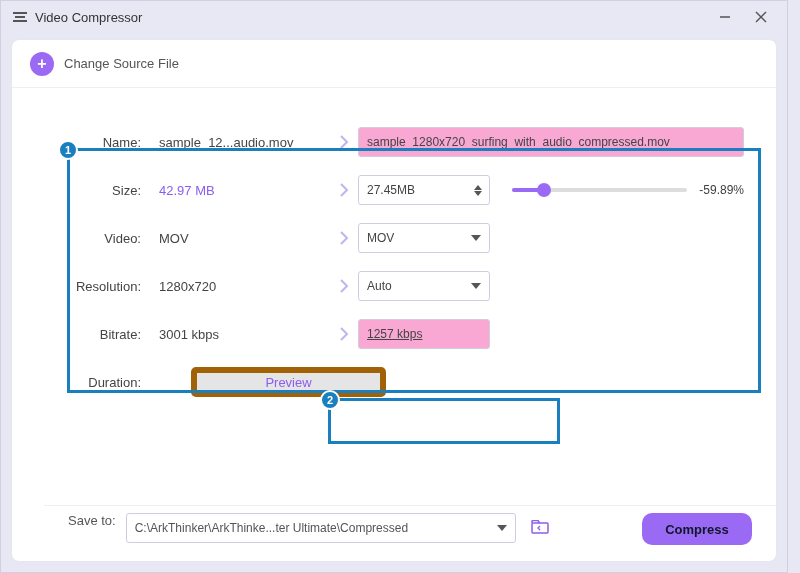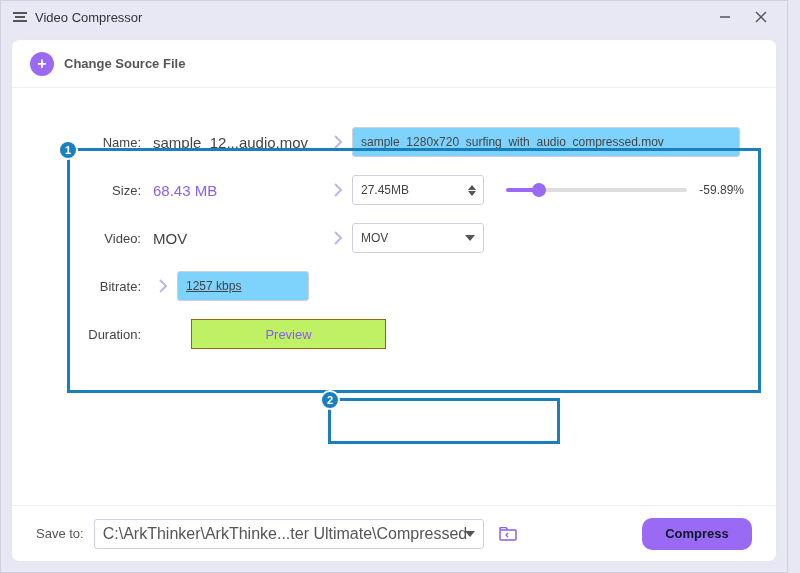--- a/index.html
+++ b/index.html
@@ -10,60 +10,60 @@
 .title-icon { width: 14px; height: 14px; display: flex; flex-direction: column; justify-content: center; gap: 2px; }
 .title-icon div { height: 2px; background: #555; }
 .title-icon div:nth-child(1){width:14px}.title-icon div:nth-child(2){width:10px;margin:0 auto}.title-icon div:nth-child(3){width:14px}
 .title-text { font-size: 13px; color: #333; flex: 1; }
 .win-btn { width: 28px; height: 28px; display: flex; align-items: center; justify-content: center; color: #555; cursor: pointer; }
 
 .card { flex: 1; margin: 6px 10px 10px 10px; background: #fff; border-radius: 8px; border: 1px solid #e6e6ee; display: flex; flex-direction: column; position: relative; }
 
 .topbar { height: 48px; display: flex; align-items: center; padding: 0 18px; gap: 10px; border-bottom: 1px solid #eeeef5; }
 .plus-badge { width: 24px; height: 24px; border-radius: 50%; background: #9b6af5; color: #fff; display: flex; align-items: center; justify-content: center; font-size: 16px; font-weight: bold; cursor: pointer; }
-.topbar-label { font-size: 13px; color: #555; font-weight: bold; }
+.topbar-label { font-size: 13px; color: #555; }
 
 .content { flex: 1; position: relative; padding-top: 30px; }
 
 .highlight-1 { position: absolute; left: 55px; right: 15px; top: 60px; height: 245px; border: 3px solid #1a7fbf; }
 .highlight-2 { position: absolute; left: 316px; top: 310px; width: 232px; height: 46px; border: 3px solid #1a7fbf; }
 
 .num-badge { position: absolute; width: 20px; height: 20px; border-radius: 50%; background: #1a7fbf; color: #fff; border: 2px solid #fff; display: flex; align-items: center; justify-content: center; font-size: 11px; font-weight: bold; z-index: 5; }
 .num-1 { left: 46px; top: 52px; }
 .num-2 { left: 308px; top: 302px; }
 
 .row { display: flex; align-items: center; height: 48px; padding: 0 32px; }
 .row-label { width: 105px; text-align: right; font-size: 13px; color: #444; padding-right: 8px; }
-.row-val { width: 175px; font-size: 15px; color: #444; padding-left: 4px; }
+.row-val { width: 175px; font-size: 13px; color: #444; padding-left: 4px; margin-left: 6px; }
 .row-val.purple { color: #8a5ef0; }
 .chev { width: 28px; display: flex; justify-content: center; color: #b8a8e8; }
 
-.text-input { height: 30px; border: 1px solid #d0cde0; border-radius: 3px; padding: 0 8px; font-size: 12px; color: #444; background: #7dd3fc; }
+.text-input { height: 30px; border: 1px solid #d0cde0; border-radius: 3px; padding: 0 8px; font-size: 12px; color: #444; background: #f9a8d4; }
 .name-input { flex: 1; max-width: 388px; }
 
 .spinner { width: 132px; height: 30px; border: 1px solid #d0cde0; border-radius: 3px; display: flex; align-items: center; padding: 0 4px 0 8px; font-size: 12px; color: #444; position: relative; }
 .spinner-arrows { position: absolute; right: 4px; top: 2px; bottom: 2px; width: 14px; display: flex; flex-direction: column; justify-content: center; gap: 1px; }
 .spin-arrow { width: 0; height: 0; border-left: 4px solid transparent; border-right: 4px solid transparent; cursor: pointer; margin: 0 auto; }
 .spin-up { border-bottom: 5px solid #555; }
 .spin-down { border-top: 5px solid #555; }
 
 .slider-wrap { flex: 1; display: flex; align-items: center; gap: 12px; padding-left: 22px; max-width: 260px; }
 .slider { height: 4px; background: #ddd; border-radius: 2px; position: relative; flex: 1; }
 .slider-fill { position: absolute; left: 0; top: 0; bottom: 0; background: #9b6af5; border-radius: 2px; }
 .slider-thumb { position: absolute; top: -5px; width: 14px; height: 14px; border-radius: 50%; background: #9b6af5; margin-left: -7px; cursor: pointer; }
 .pct { font-size: 12px; color: #404040; white-space: nowrap; }
 
 .select-box { width: 132px; height: 30px; border: 1px solid #d0cde0; border-radius: 3px; display: flex; align-items: center; padding: 0 8px; font-size: 12px; color: #444; position: relative; cursor: pointer; }
 .select-caret { position: absolute; right: 8px; width: 0; height: 0; border-left: 5px solid transparent; border-right: 5px solid transparent; border-top: 6px solid #555; }
 
-.preview-btn { width: 195px; height: 30px; border: 1px solid #a16207; border-radius: 0; color: #8a5ef0; font-size: 13px; background: #bef264; display: flex; align-items: center; justify-content: center; cursor: pointer; margin-left: 14px; }
-
-.footer { height: 56px; border-top: 1px solid #eeeef5; display: flex; align-items: center; padding: 7px 24px; gap: 10px; }
+.preview-btn { width: 195px; height: 30px; border: 6px solid #a16207; border-radius: 5px; color: #8a5ef0; font-size: 13px; background: #e5e5e5; display: flex; align-items: center; justify-content: center; cursor: pointer; margin-left: 14px; }
+
+.footer { height: 56px; border-top: 1px solid #eeeef5; display: flex; align-items: flex-start; padding: 7px 24px; gap: 10px; margin-left: 32px; }
 .footer-label { font-size: 13px; color: #555; }
-.path-box { flex: 1; max-width: 390px; height: 30px; border: 1px solid #d0cde0; border-radius: 3px; display: flex; align-items: center; padding: 0 8px; font-size: 16px; color: #555; position: relative; cursor: pointer; }
+.path-box { flex: 1; max-width: 390px; height: 30px; border: 1px solid #d0cde0; border-radius: 3px; display: flex; align-items: center; padding: 0 8px; font-size: 12px; color: #555; position: relative; cursor: pointer; }
 .folder-btn { width: 28px; height: 28px; display: flex; align-items: center; justify-content: center; color: #8a5ef0; cursor: pointer; }
 .compress-btn { margin-left: auto; width: 110px; height: 32px; background: #9b6af5; color: #0f172a; border-radius: 10px; font-size: 13px; display: flex; align-items: center; justify-content: center; cursor: pointer; font-weight: bold; }
 
 .chev-svg { width: 10px; height: 16px; }
 </style>
 </head>
 <body>
 
 <div class="window">
   <div class="titlebar">
@@ -106,21 +106,21 @@
         <div class="chev">
           <svg class="chev-svg" viewBox="0 0 10 16">
               <polyline points="2,2 8,8 2,14" fill="none" stroke="#c2b3ee" stroke-width="2"></polyline>
             </svg>
         </div>
         <input class="text-input name-input" value="sample_1280x720_surfing_with_audio_compressed.mov" style="">
       </div>
 
       <div class="row">
         <div class="row-label">Size:</div>
-        <div class="row-val purple">68.43 MB</div>
+        <div class="row-val purple">42.97 MB</div>
         <div class="chev">
           <svg class="chev-svg" viewBox="0 0 10 16">
               <polyline points="2,2 8,8 2,14" fill="none" stroke="#c2b3ee" stroke-width="2"></polyline>
             </svg>
         </div>
         <div class="spinner">
           <span>27.45MB</span>
           <div class="spinner-arrows">
             <div class="spin-arrow spin-up"></div>
             <div class="spin-arrow spin-down"></div>
@@ -142,23 +142,37 @@
           <svg class="chev-svg" viewBox="0 0 10 16">
               <polyline points="2,2 8,8 2,14" fill="none" stroke="#c2b3ee" stroke-width="2"></polyline>
             </svg>
         </div>
         <div class="select-box">
           <span>MOV</span>
           <div class="select-caret"></div>
         </div>
       </div>
 
+      <div class="row">
+        <div class="row-label">Resolution:</div>
+        <div class="row-val">1280x720</div>
+        <div class="chev">
+          <svg class="chev-svg" viewBox="0 0 10 16">
+              <polyline points="2,2 8,8 2,14" fill="none" stroke="#c2b3ee" stroke-width="2"></polyline>
+            </svg>
+        </div>
+        <div class="select-box">
+          <span>Auto</span>
+          <div class="select-caret"></div>
+        </div>
+      </div>
 
       <div class="row">
         <div class="row-label">Bitrate:</div>
+        <div class="row-val">3001 kbps</div>
         <div class="chev">
           <svg class="chev-svg" viewBox="0 0 10 16">
               <polyline points="2,2 8,8 2,14" fill="none" stroke="#c2b3ee" stroke-width="2"></polyline>
             </svg>
         </div>
         <input class="text-input" style="width: 132px; text-decoration: underline;" value="1257 kbps">
       </div>
 
       <div class="row">
         <div class="row-label">Duration:</div>

